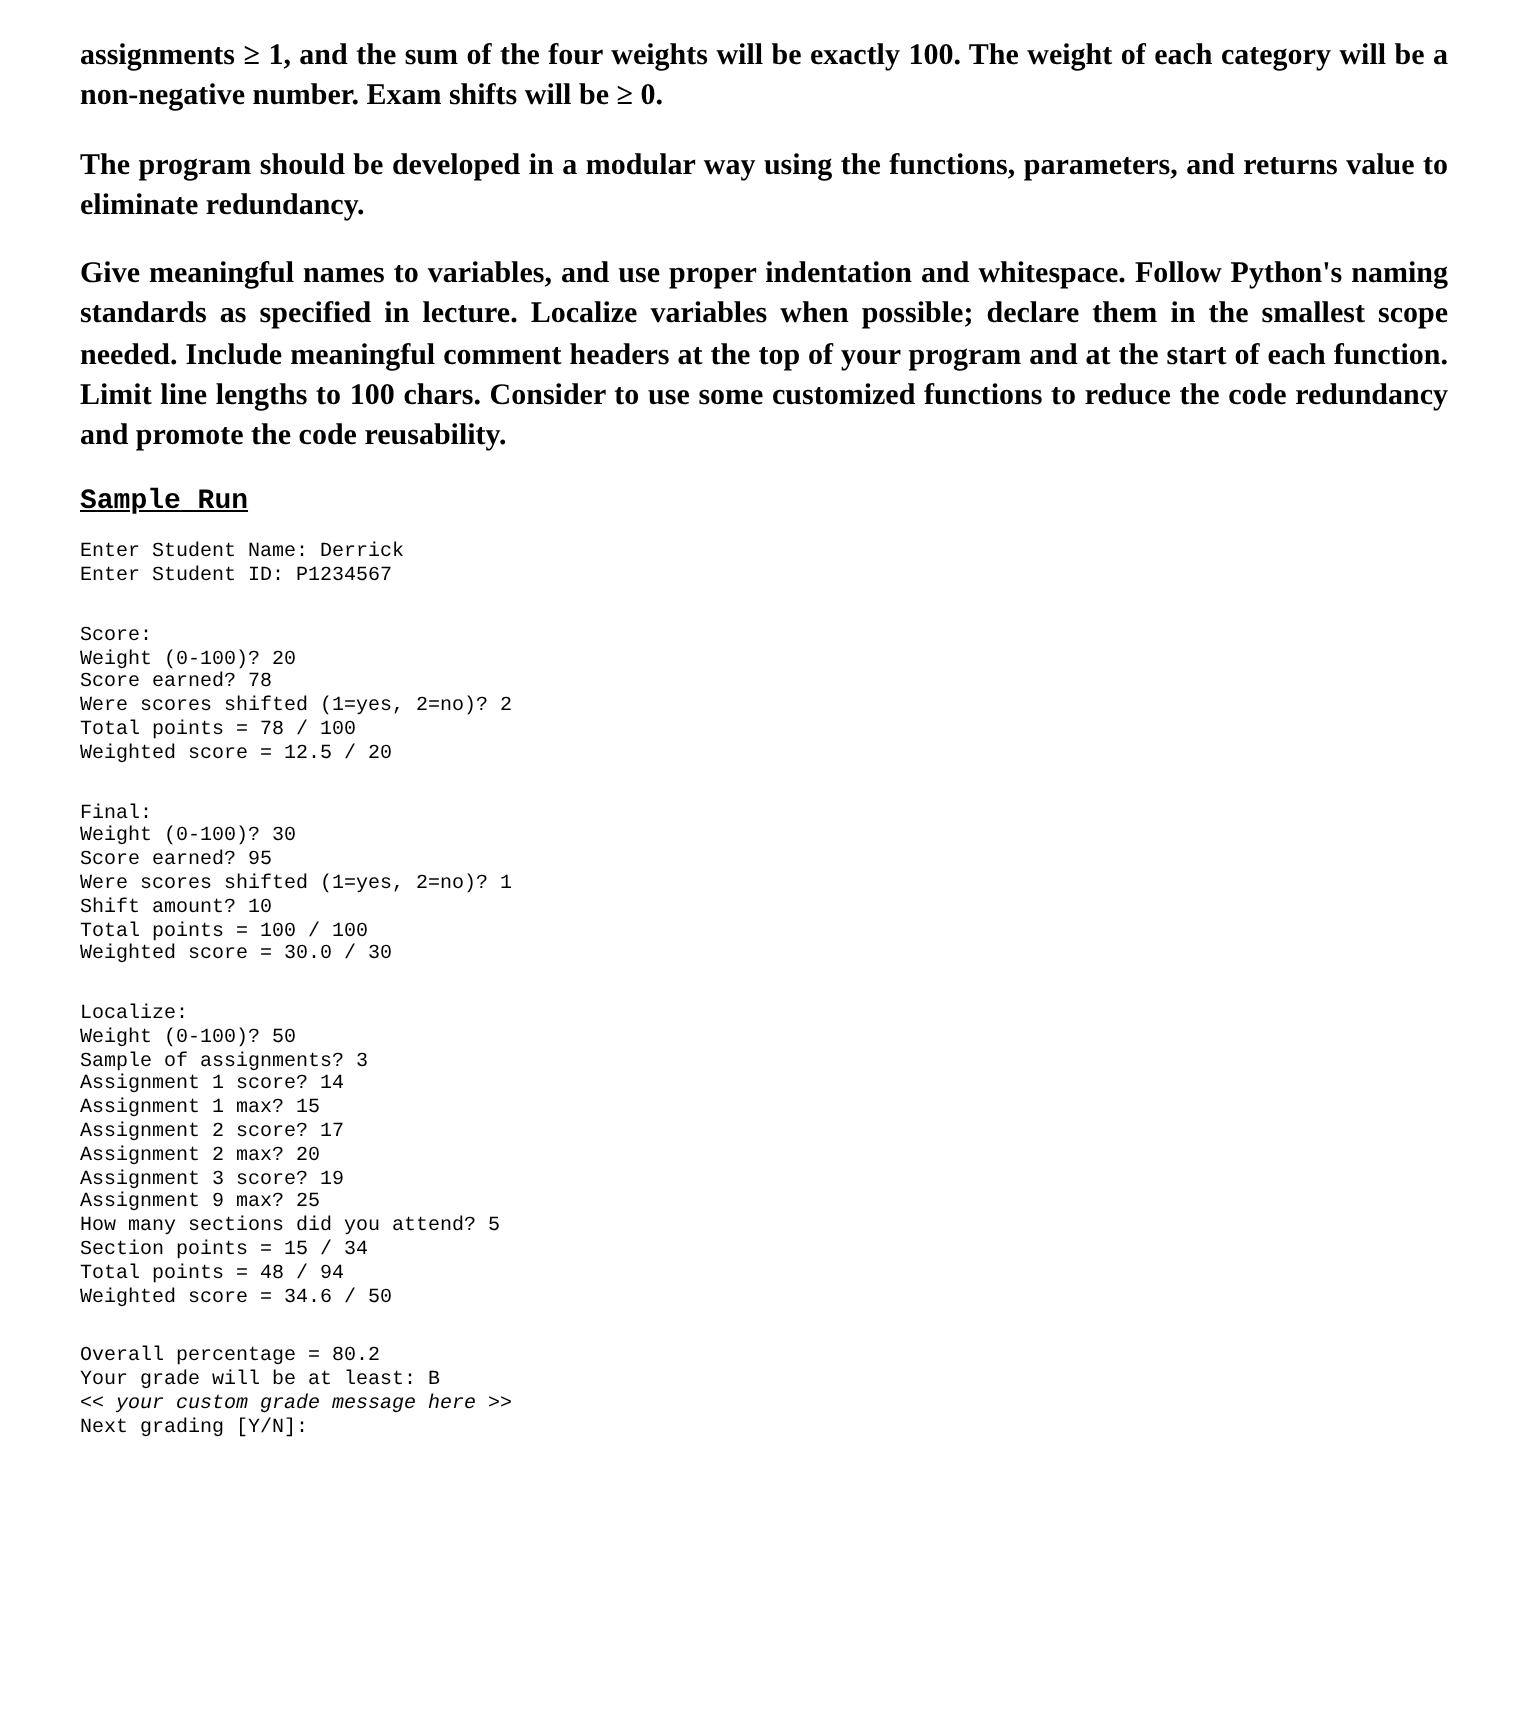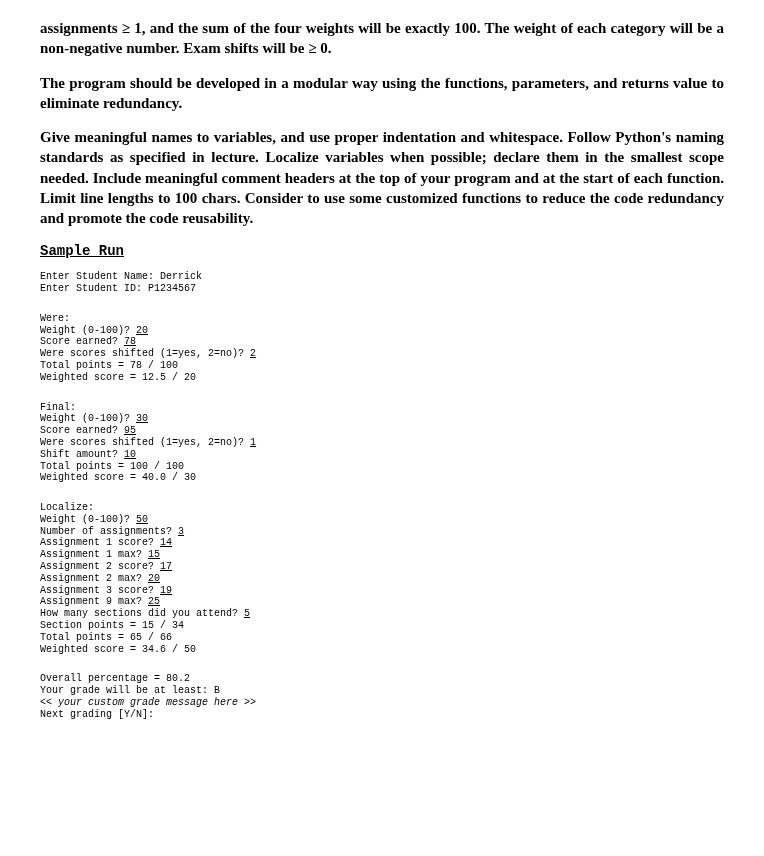--- a/index.html
+++ b/index.html
@@ -25,66 +25,65 @@
       white-space: pre;
     }
     .heading-mono {
       font-family: 'Courier New', Courier, monospace;
       font-size: 14px;
       font-weight: bold;
       text-decoration: underline;
       margin: 2px 0 10px 0;
     }
     .u {
-      text-decoration: underline;
     }
     .block {
       margin-bottom: 18px;
     }
     .italic {
       font-style: italic;
     }
   </style>
 </head>
 <body>
 
 <p>assignments ≥ 1, and the sum of the four weights will be exactly 100.  The weight of each category will be a non-negative number.  Exam shifts will be ≥ 0.</p>
 <p>The program should be developed in a modular way using the functions, parameters, and returns value to eliminate redundancy.</p>
 <p>Give meaningful names to variables, and use proper indentation and whitespace.  Follow Python's naming standards as specified in lecture.  Localize variables when possible; declare them in the smallest scope needed.  Include meaningful comment headers at the top of your program and at the start of each function.  Limit line lengths to 100 chars. Consider to use some customized functions to reduce the code redundancy and promote the code reusability.</p>
 
 <div class="heading-mono">Sample Run</div>
 
 <div class="mono block"><span><span>Enter Student Name: Derrick</span></span>
 <span><span>Enter Student ID: P1234567</span></span></div>
 
-<div class="mono block"><span><span>Were:</span></span>
+<div class="mono block"><span><span>Score:</span></span>
 <span><span>Weight (0-100)? </span><span class="u">20</span></span>
 <span><span>Score earned? </span><span class="u">78</span></span>
 <span><span>Were scores shifted (1=yes, 2=no)? </span><span class="u">2</span></span>
 <span><span>Total points = 78 / 100</span></span>
 <span><span>Weighted score = 12.5 / 20</span></span></div>
 
 <div class="mono block"><span><span>Final:</span></span>
 <span><span>Weight (0-100)? </span><span class="u">30</span></span>
 <span><span>Score earned? </span><span class="u">95</span></span>
 <span><span>Were scores shifted (1=yes, 2=no)? </span><span class="u">1</span></span>
 <span><span>Shift amount? </span><span class="u">10</span></span>
 <span><span>Total points = 100 / 100</span></span>
-<span><span>Weighted score = 40.0 / 30</span></span></div>
+<span><span>Weighted score = 30.0 / 30</span></span></div>
 
 <div class="mono block"><span><span>Localize:</span></span>
 <span><span>Weight (0-100)? </span><span class="u">50</span></span>
-<span><span>Number of assignments? </span><span class="u">3</span></span>
+<span><span>Sample of assignments? </span><span class="u">3</span></span>
 <span><span>Assignment 1 score? </span><span class="u">14</span></span>
 <span><span>Assignment 1 max? </span><span class="u">15</span></span>
 <span><span>Assignment 2 score? </span><span class="u">17</span></span>
 <span><span>Assignment 2 max? </span><span class="u">20</span></span>
 <span><span>Assignment 3 score? </span><span class="u">19</span></span>
 <span><span>Assignment 9 max? </span><span class="u">25</span></span>
 <span><span>How many sections did you attend? </span><span class="u">5</span></span>
 <span><span>Section points = 15 / 34</span></span>
-<span><span>Total points = 65 / 66</span></span>
+<span><span>Total points = 48 / 94</span></span>
 <span><span>Weighted score = 34.6 / 50</span></span></div>
 
 <div class="mono"><span><span>Overall percentage = 80.2</span></span>
 <span><span>Your grade will be at least: B</span></span>
 <span><span class="italic">&lt;&lt; your custom grade message here &gt;&gt;</span></span>
 <span><span>Next grading [Y/N]:</span></span></div>
 
 </body></html>

